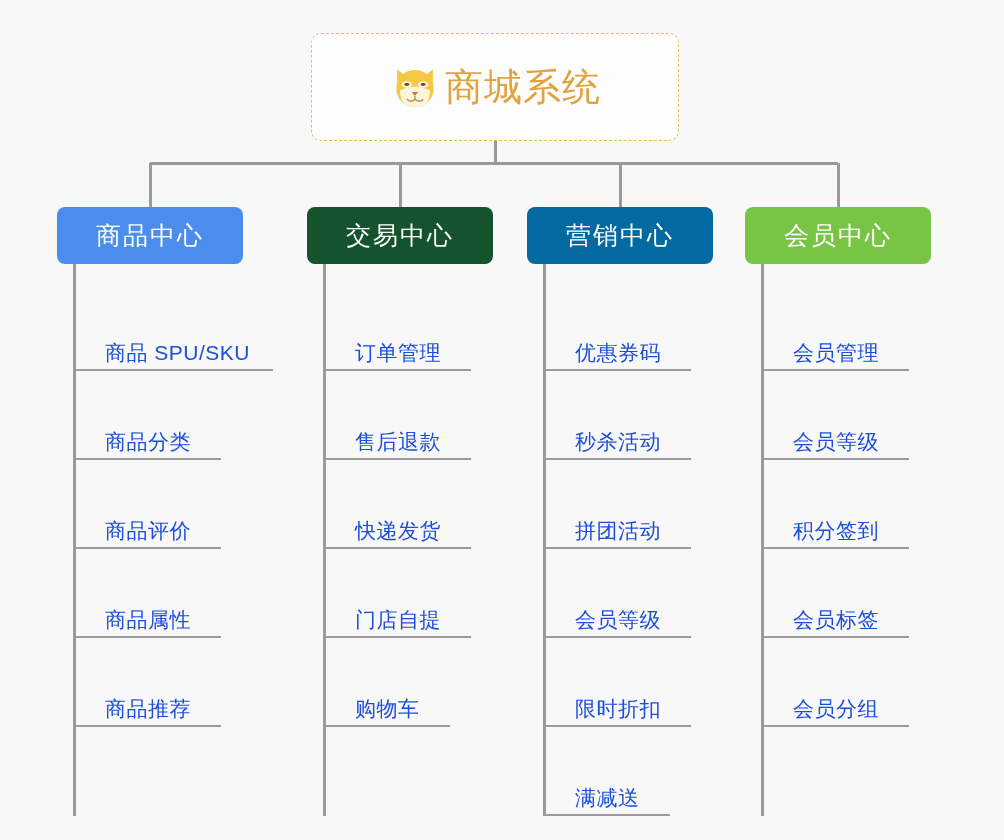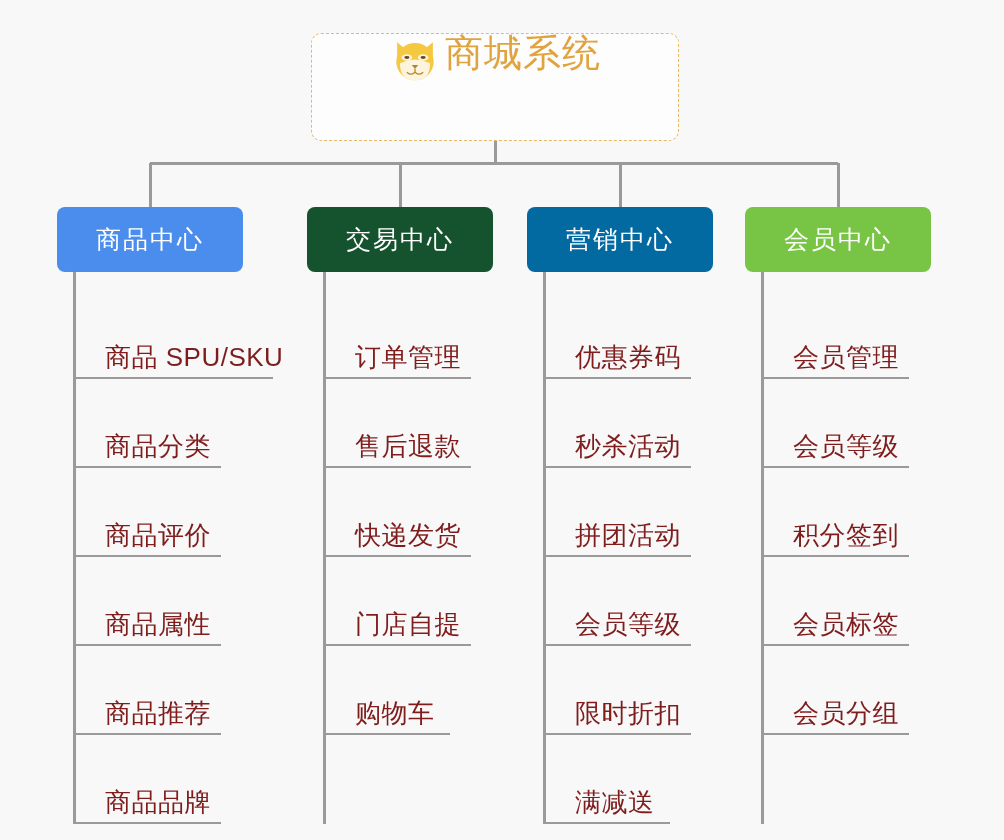--- a/index.html
+++ b/index.html
@@ -28,20 +28,21 @@
     position: absolute;
     left: 311px;
     top: 33px;
     width: 368px;
     height: 108px;
     box-sizing: border-box;
     background: #fdfdfd;
     border: 1.5px dashed #e9b962;
     border-radius: 10px;
     display: flex;
+    align-items: center;
     justify-content: center;
     gap: 4px;
   }
   .root-icon {
     width: 52px;
     height: 52px;
     flex: 0 0 52px;
     position: relative;
     display: block;
   }
@@ -64,21 +65,21 @@
   }
 
   
   .column {
     position: absolute;
     top: 207px;
   }
   .cat-card {
     box-sizing: border-box;
     width: 186px;
-    height: 65px;
+    height: 57px;
     border-radius: 8px;
     display: flex;
     align-items: center;
     justify-content: center;
     color: #ffffff;
     font-size: 25px;
     letter-spacing: 2px;
     white-space: nowrap;
   }
 
@@ -99,22 +100,22 @@
     position: relative;
     height: 89px;
     box-sizing: border-box;
     display: flex;
     align-items: flex-end;
   }
   .leaf-label {
     position: relative;
     margin-left: 48px;
     margin-bottom: 4px;
-    font-size: 26px;
-    color: #7f1d1d;
+    font-size: 21px;
+    color: #1d4ed8;
     white-space: nowrap;
     letter-spacing: 0.5px;
     margin-top: 32px;
   }
   
   .leaf-underline {
     position: absolute;
     left: 16px;
     bottom: 0;
     height: 2px;
@@ -175,24 +176,20 @@
           <div class="leaf-underline" style="width: 148px;"></div>
         </div>
         <div class="leaf-item">
           <span class="leaf-label">商品属性</span>
           <div class="leaf-underline" style="width: 148px;"></div>
         </div>
         <div class="leaf-item">
           <span class="leaf-label">商品推荐</span>
           <div class="leaf-underline" style="width: 148px;"></div>
         </div>
-        <div class="leaf-item">
-          <span class="leaf-label">商品品牌</span>
-          <div class="leaf-underline" style="width: 148px;"></div>
-        </div>
       </div>
     </div>
     <div class="column" style="left: 307px;">
       <div class="cat-card" style="background: #14532d;">
         <span>交易中心</span>
       </div>
       <div class="leaf-list">
         <div class="trunk" style="height: 552px;"></div>
         <div class="leaf-item">
           <span class="leaf-label">订单管理</span>

